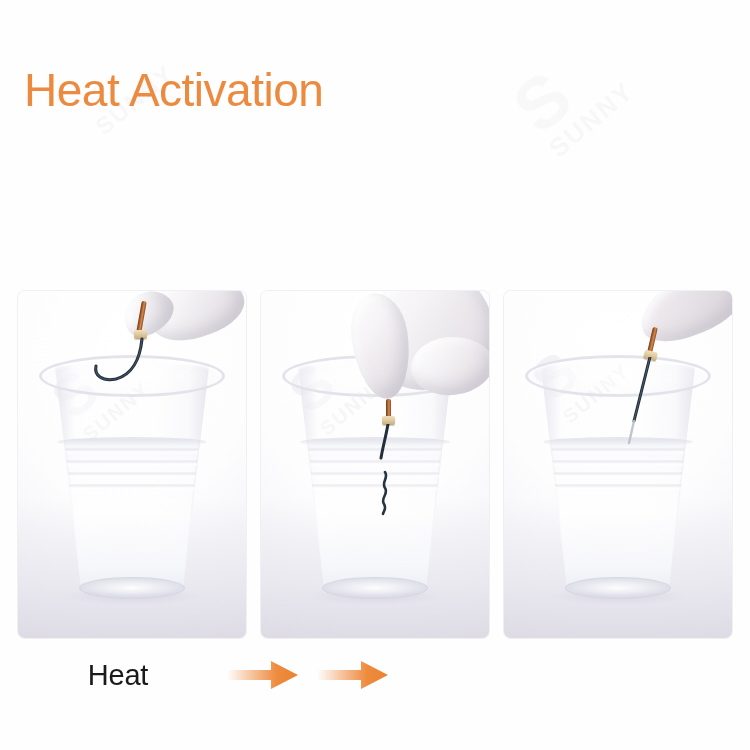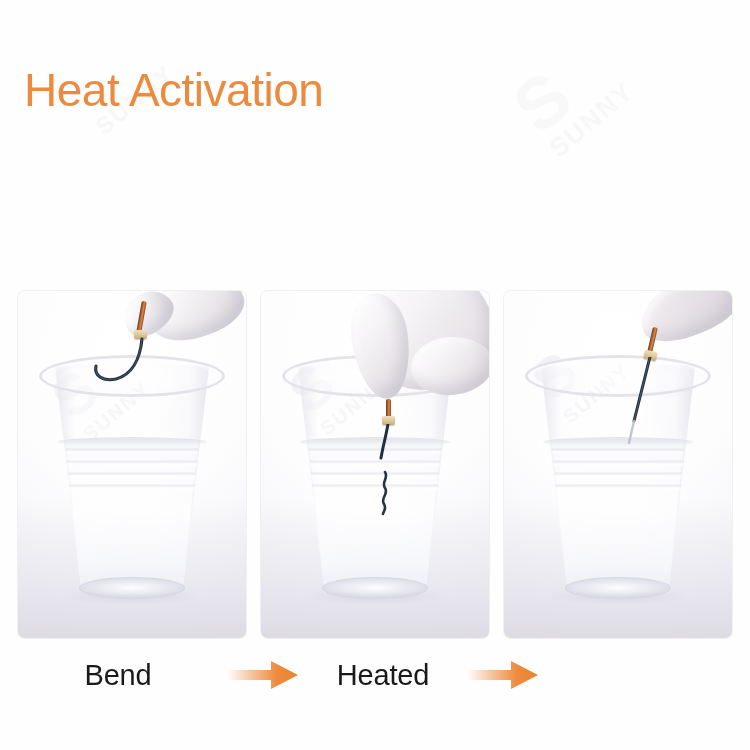--- a/index.html
+++ b/index.html
@@ -367,42 +367,39 @@
         <path d="M38 0 L22 64" fill="none" stroke="#5b6d80" stroke-width="1" stroke-linecap="round" opacity="0.7"></path>
         <path d="M22 64 L17 86" fill="none" stroke="#b9bfc9" stroke-width="2.4" stroke-linecap="round" opacity="0.9"></path>
       </svg>
     </div>
 
   </div>
 
   <div class="captions">
 
     <div class="cap-cell cap-c1">
-      <span class="cap-text">Bend</span>
+      <span class="cap-text">Heat</span>
     </div>
 
     <div class="cap-cell cap-a1">
       <div class="arrow">
         <svg width="72" height="30" viewBox="0 0 72 30">
           <defs>
             <linearGradient id="ag1" x1="0" y1="0" x2="1" y2="0">
               <stop offset="0%" stop-color="#ee8b3e" stop-opacity="0"></stop>
               <stop offset="38%" stop-color="#ee8b3e" stop-opacity="0.55"></stop>
               <stop offset="70%" stop-color="#ee8b3e" stop-opacity="1"></stop>
               <stop offset="100%" stop-color="#e9832f" stop-opacity="1"></stop>
             </linearGradient>
           </defs>
           <path d="M0 10 L44 10 L44 1 L71 15 L44 29 L44 20 L0 20 Z" fill="url(#ag1)"></path>
         </svg>
       </div>
     </div>
 
-    <div class="cap-cell cap-c2">
-      <span class="cap-text">Heated</span>
-    </div>
 
     <div class="cap-cell cap-a2">
       <div class="arrow">
         <svg width="72" height="30" viewBox="0 0 72 30">
           <defs>
             <linearGradient id="ag2" x1="0" y1="0" x2="1" y2="0">
               <stop offset="0%" stop-color="#ee8b3e" stop-opacity="0"></stop>
               <stop offset="38%" stop-color="#ee8b3e" stop-opacity="0.55"></stop>
               <stop offset="70%" stop-color="#ee8b3e" stop-opacity="1"></stop>
               <stop offset="100%" stop-color="#e9832f" stop-opacity="1"></stop>

